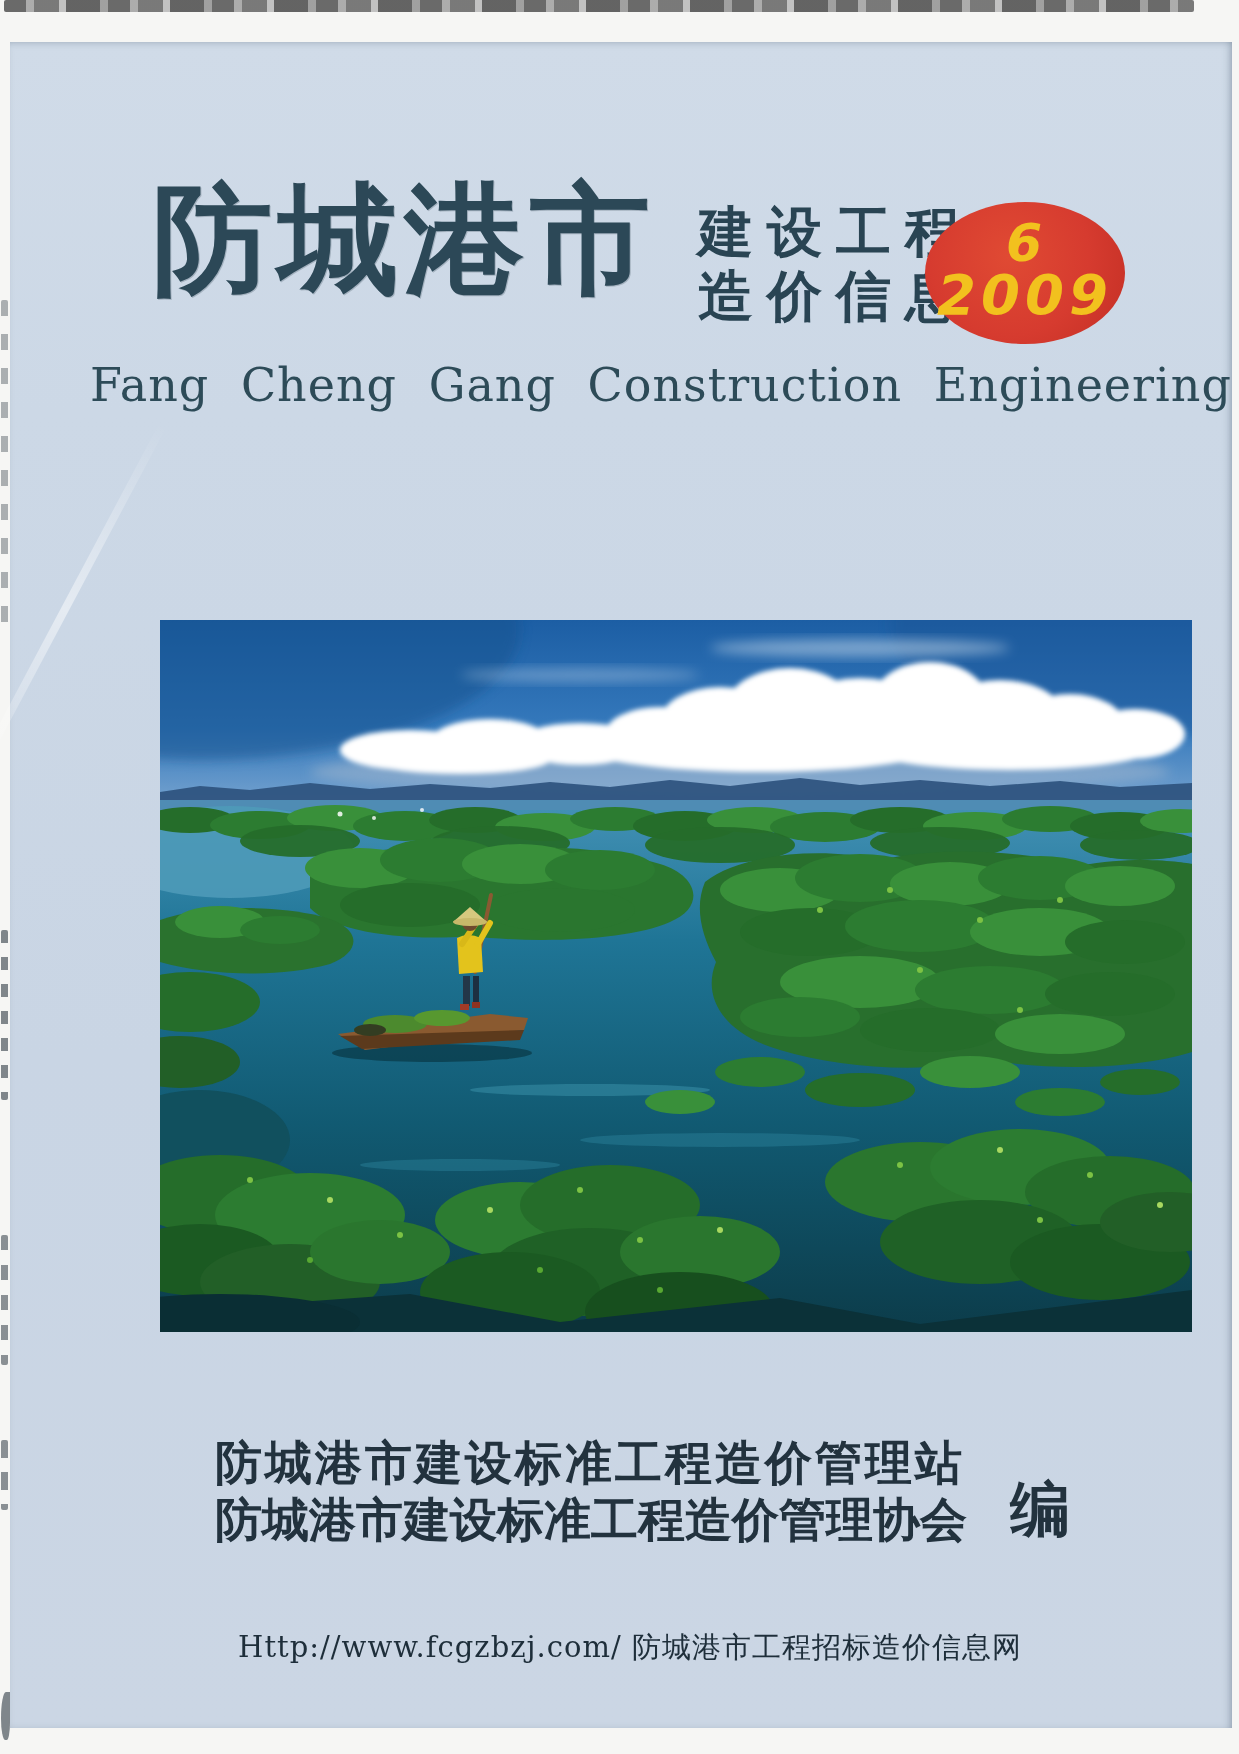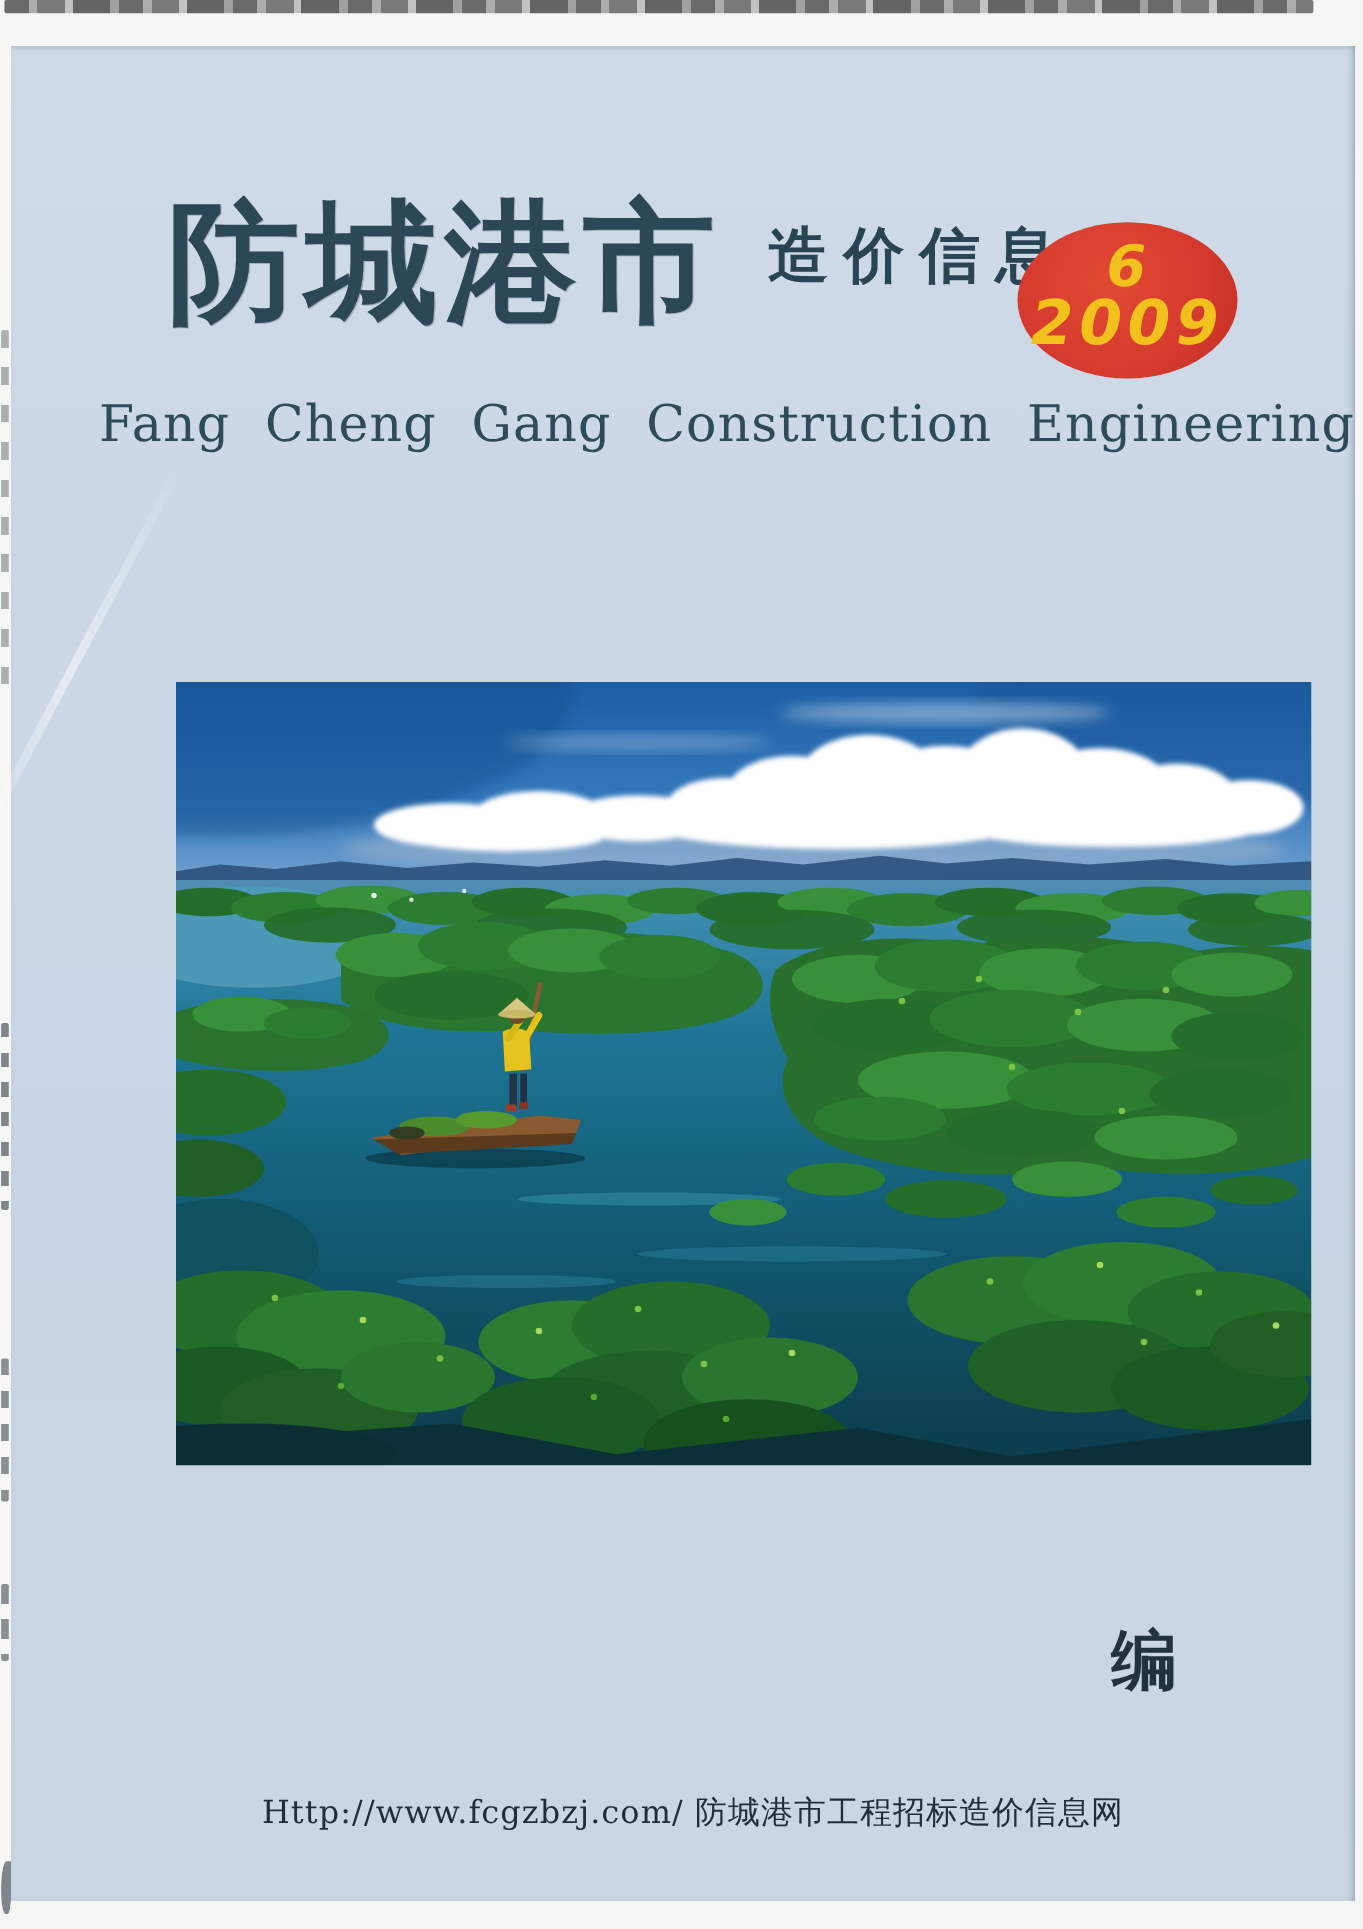--- a/index.html
+++ b/index.html
@@ -98,20 +98,21 @@
 
 <div>
   <div class="scan-top-strip"></div>
 
   <div class="cover-page">
     <div class="wrinkle"></div>
 
     <header>
       <h1 class="title">防城港市</h1>
       <div class="subtitle">
+        <div>建设工程</div>
         <div>造价信息</div>
       </div>
       <div class="issue-badge">
         <div class="issue-num">6</div>
         <div class="issue-year">2009</div>
       </div>
       <div class="english-title">Fang Cheng Gang Construction Engineering</div>
     </header>
 
     <figure class="cover-photo">
@@ -302,20 +303,24 @@
           <circle cx="1000" cy="585" r="3" fill="#a8d860"></circle>
             <circle cx="880" cy="600" r="3" fill="#7cc244"></circle>
           <circle cx="380" cy="650" r="3" fill="#58a832"></circle>
             <circle cx="500" cy="670" r="3" fill="#58a832"></circle>
           <circle cx="150" cy="640" r="3" fill="#58a832"></circle>
             <circle cx="790, " r="0" fill="none"></circle>
         </g>
       </svg>
     </figure>
 
+    <div class="publishers">
+      <div class="pub-line l1">防城港市建设标准工程造价管理站</div>
+      <div class="pub-line l2">防城港市建设标准工程造价管理协会</div>
+    </div>
     <div class="editor">编</div>
 
     <div class="website">Http://www.fcgzbzj.com/ 防城港市工程招标造价信息网</div>
   </div>
 
   <div class="edge-mark m0"></div>
   <div class="edge-mark m1"></div>
   <div class="edge-mark m2"></div>
   <div class="edge-mark m3"></div>
   <div class="edge-mark m4"></div>

